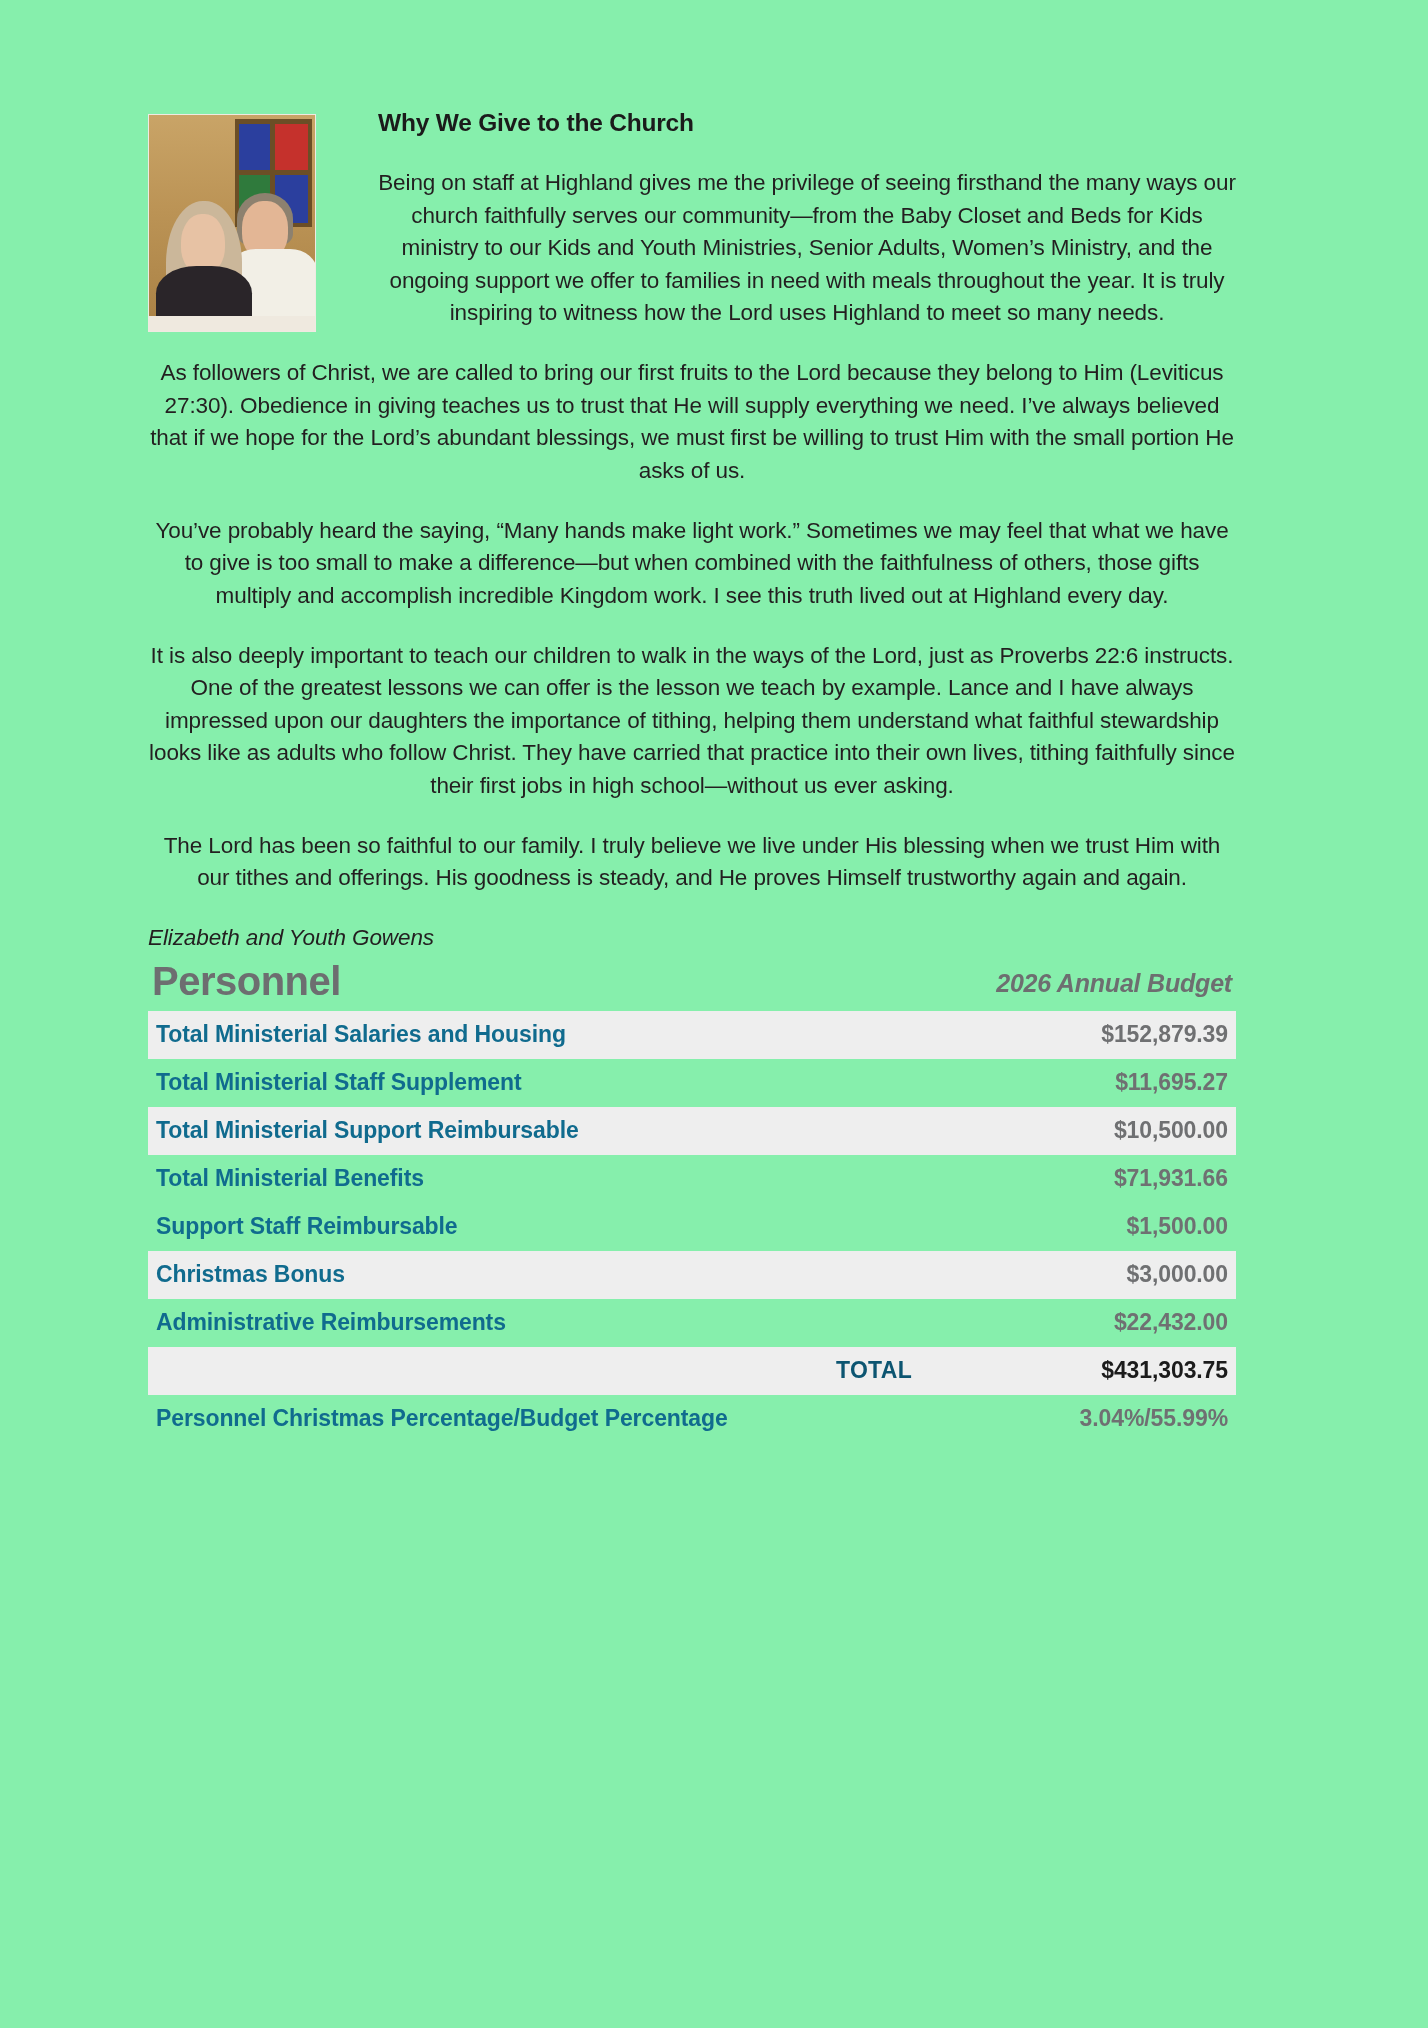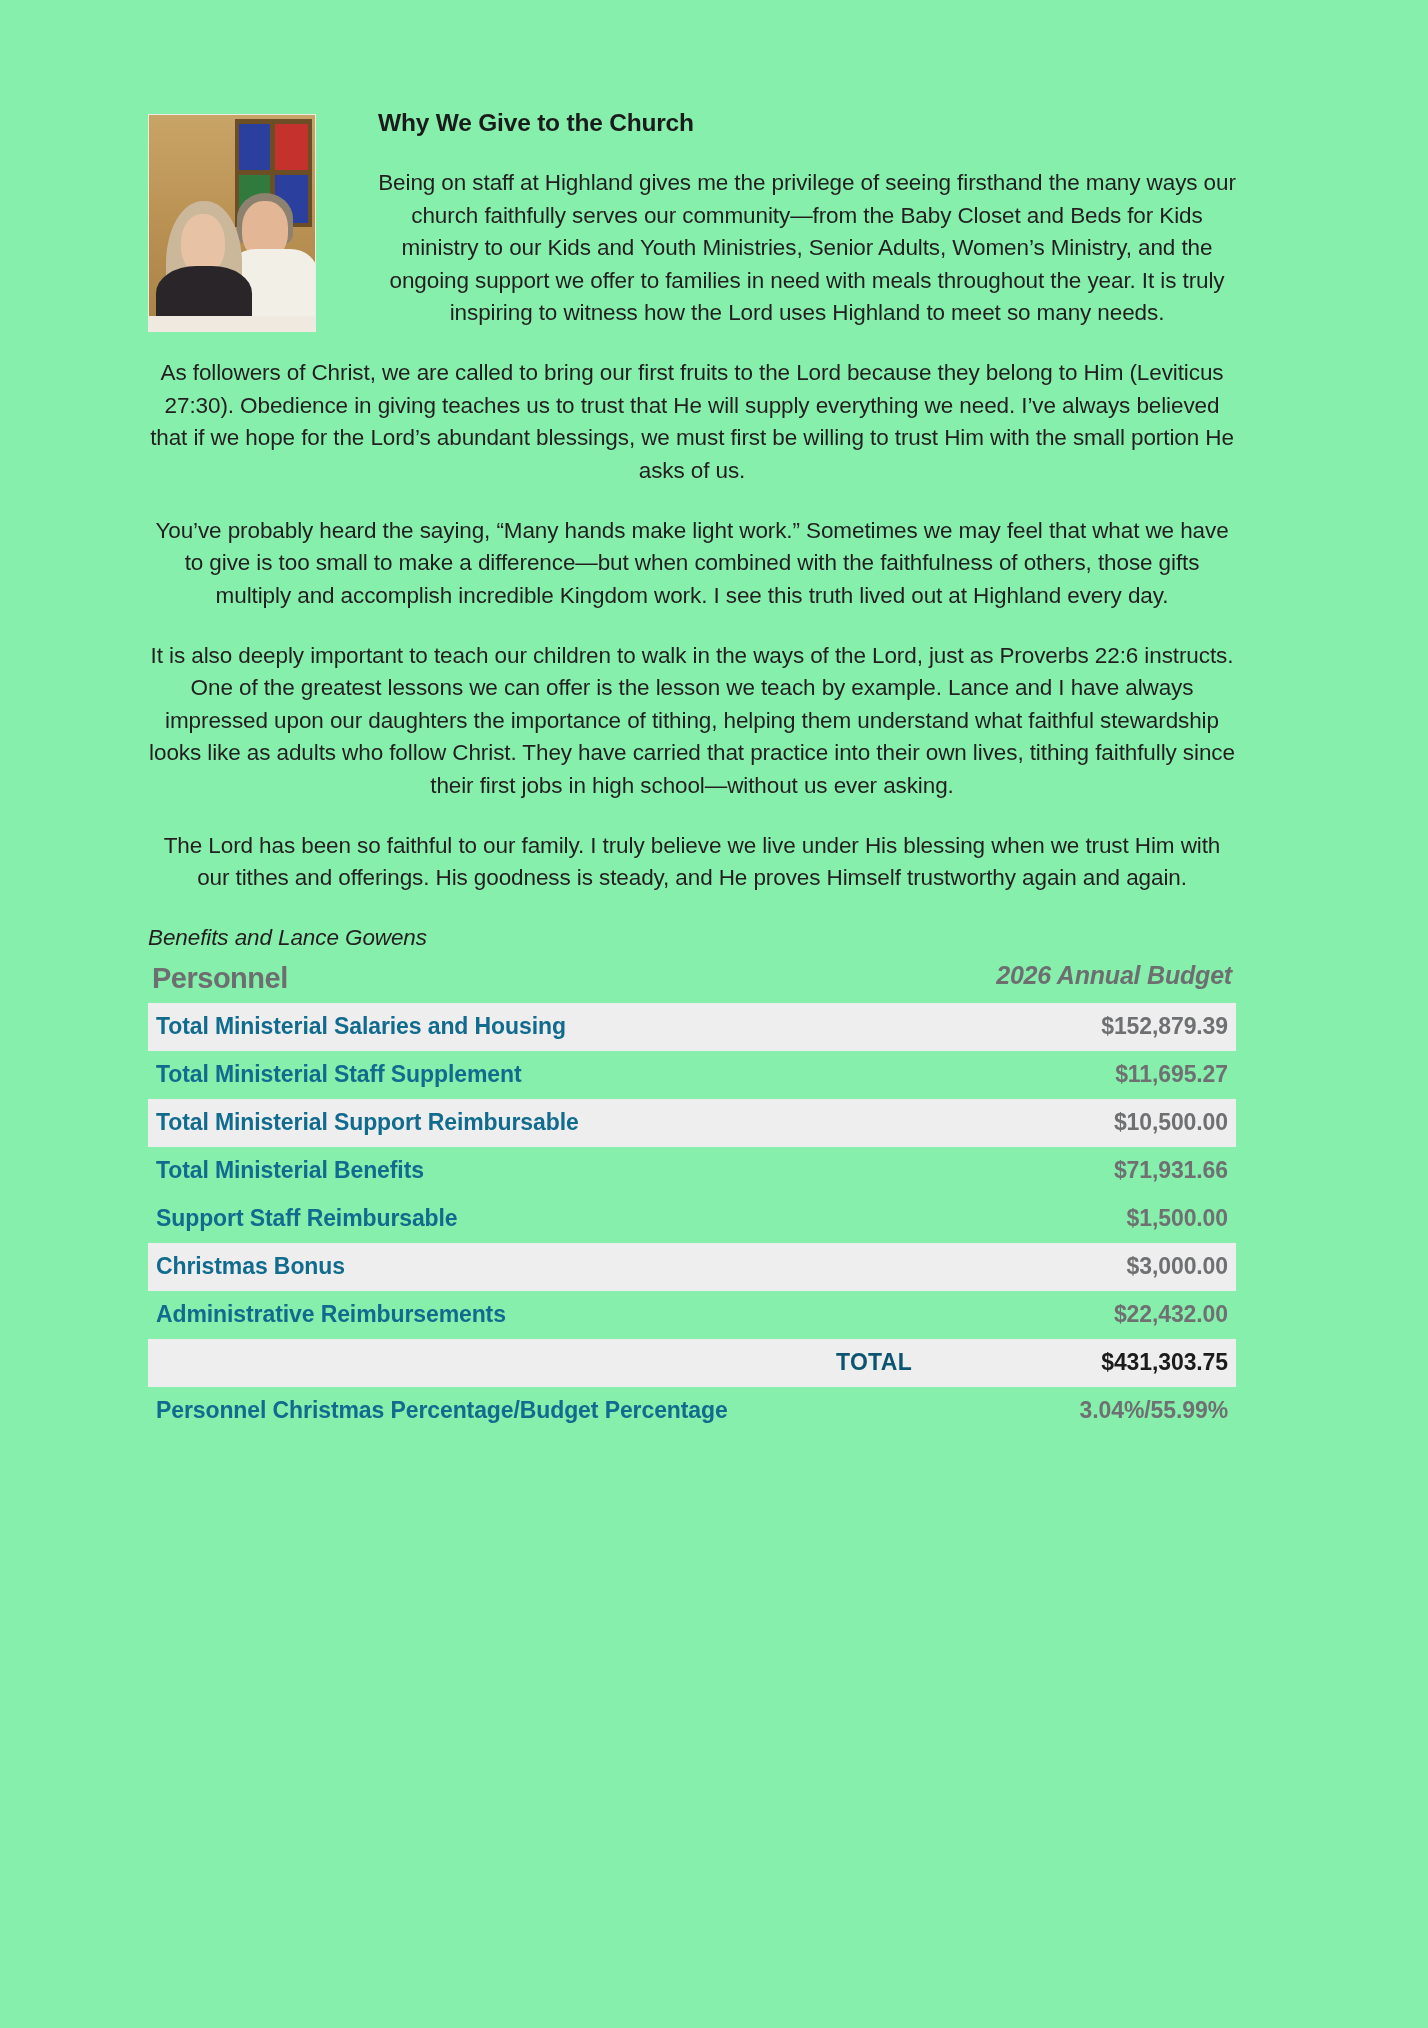--- a/index.html
+++ b/index.html
@@ -169,21 +169,21 @@
     width: 1088px;
   }
 
   .budget-head {
     display: flex;
     align-items: flex-end;
     justify-content: space-between;
     padding: 0 4px 10px 4px;
   }
   .budget-title {
-    font-size: 29px;
+    font-size: 40px;
     font-weight: bold;
     color: #6d6e70;
     letter-spacing: -0.5px;
     line-height: 1;
   }
   .budget-period {
     font-size: 25px;
     font-weight: bold;
     font-style: italic;
     color: #6d6e70;
@@ -257,21 +257,21 @@
     </div>
 
     <p class="body">As followers of Christ, we are called to bring our first fruits to the Lord because they belong to Him (Leviticus 27:30). Obedience in giving teaches us to trust that He will supply everything we need. I’ve always believed that if we hope for the Lord’s abundant blessings, we must first be willing to trust Him with the small portion He asks of us.</p>
 
     <p class="body">You’ve probably heard the saying, “Many hands make light work.” Sometimes we may feel that what we have to give is too small to make a difference—but when combined with the faithfulness of others, those gifts multiply and accomplish incredible Kingdom work. I see this truth lived out at Highland every day.</p>
 
     <p class="body">It is also deeply important to teach our children to walk in the ways of the Lord, just as Proverbs 22:6 instructs. One of the greatest lessons we can offer is the lesson we teach by example. Lance and I have always impressed upon our daughters the importance of tithing, helping them understand what faithful stewardship looks like as adults who follow Christ. They have carried that practice into their own lives, tithing faithfully since their first jobs in high school—without us ever asking.</p>
 
     <p class="body last">The Lord has been so faithful to our family. I truly believe we live under His blessing when we trust Him with our tithes and offerings. His goodness is steady, and He proves Himself trustworthy again and again.</p>
 
-    <div class="signature">Benefits and Lance Gowens</div>
+    <div class="signature">Elizabeth and Youth Gowens</div>
 
     <div class="budget">
       <div class="budget-head">
         <div class="budget-title">Personnel</div>
         <div class="budget-period">2026 Annual Budget</div>
       </div>
 
       <table class="budget-table">
         <tbody>
           <tr class="shaded">

